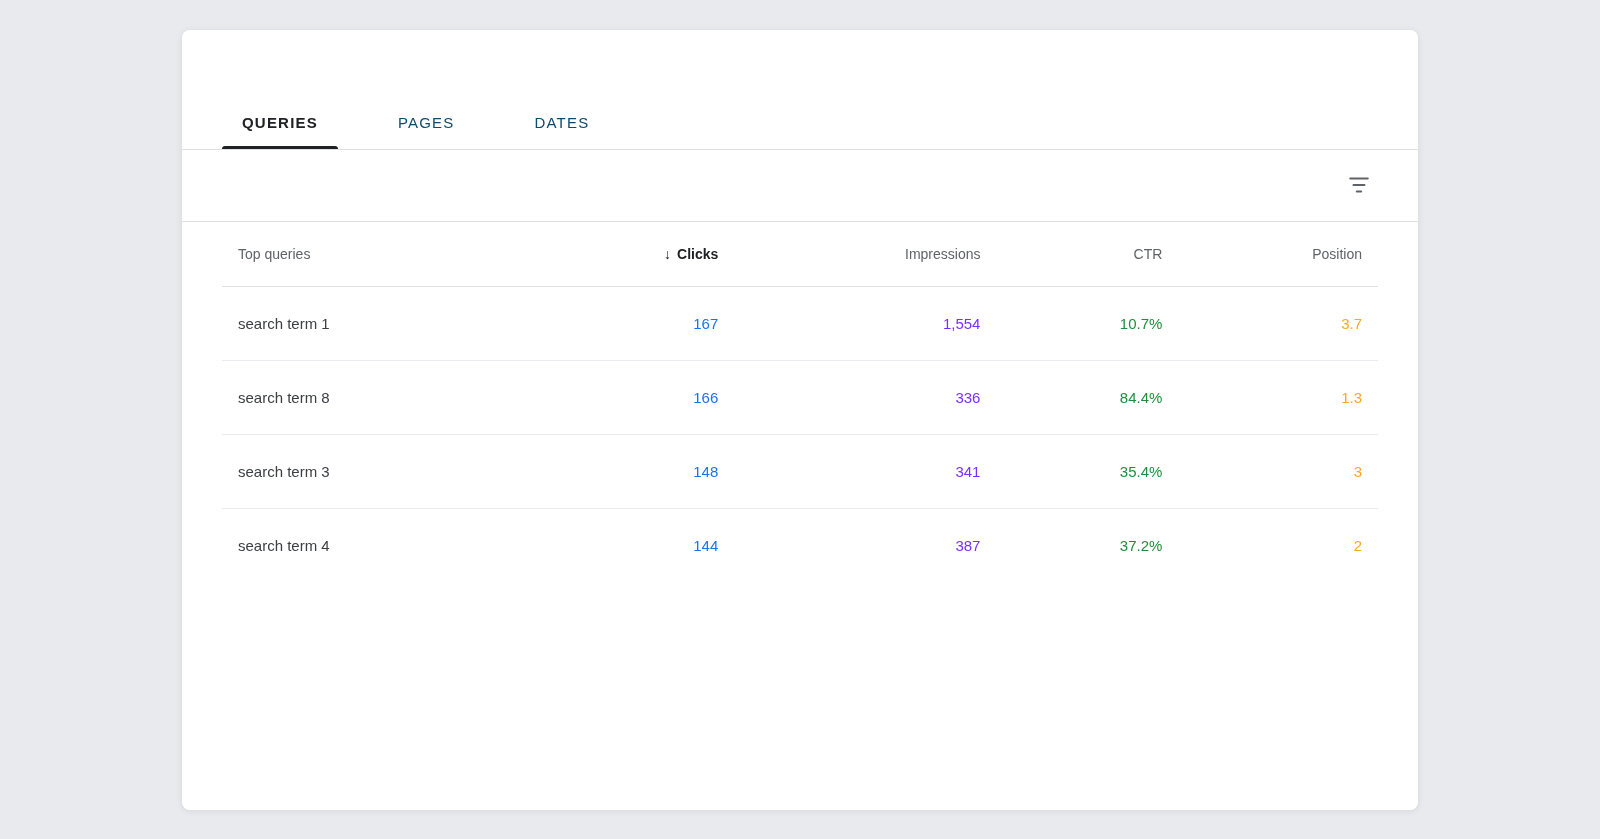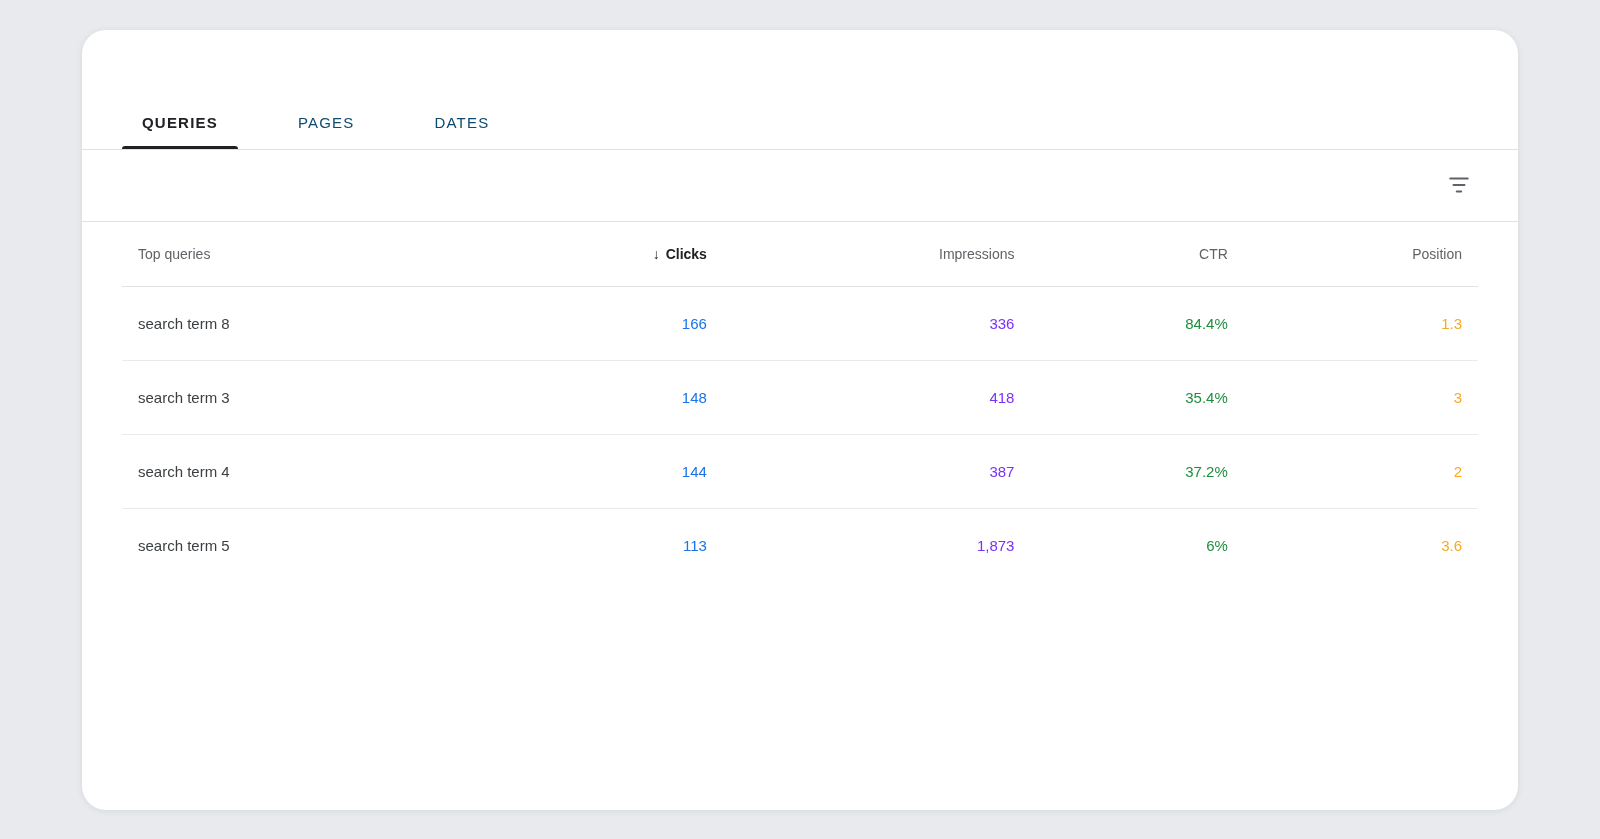--- a/index.html
+++ b/index.html
@@ -12,22 +12,22 @@
       background: #e8eaed;
       display: flex;
       justify-content: center;
       align-items: center;
       min-height: 100vh;
       font-family: 'Google Sans', Arial, sans-serif;
     }
 
     .card {
       background: #ffffff;
-      border-radius: 24px;
-      width: 1436px;
+      border-radius: 8px;
+      width: 1236px;
       min-height: 780px;
       box-shadow: 0 1px 6px rgba(60,64,67,0.1);
       overflow: hidden;
     }
 
     
     .tabs {
       display: flex;
       align-items: flex-end;
       padding: 0 40px;
@@ -212,45 +212,45 @@
           </th>
           <th style="cursor:pointer;">
             <span>CTR</span>
           </th>
           <th style="cursor:pointer;">
             <span>Position</span>
           </th>
         </tr>
       </thead>
       <tbody id="table-body">
+      <tr>
+            <td>search term 1</td>
+            <td class="clicks-val">167</td>
+            <td class="impressions-val">1,554</td>
+            <td class="ctr-val">10.7%</td>
+            <td class="position-val">3.7</td>
+          </tr>
           <tr>
             <td>search term 8</td>
             <td class="clicks-val">166</td>
             <td class="impressions-val">336</td>
             <td class="ctr-val">84.4%</td>
             <td class="position-val">1.3</td>
           </tr>
           <tr>
             <td>search term 3</td>
             <td class="clicks-val">148</td>
-            <td class="impressions-val">418</td>
+            <td class="impressions-val">341</td>
             <td class="ctr-val">35.4%</td>
             <td class="position-val">3</td>
           </tr>
           <tr>
             <td>search term 4</td>
             <td class="clicks-val">144</td>
             <td class="impressions-val">387</td>
             <td class="ctr-val">37.2%</td>
             <td class="position-val">2</td>
           </tr>
-          <tr>
-            <td>search term 5</td>
-            <td class="clicks-val">113</td>
-            <td class="impressions-val">1,873</td>
-            <td class="ctr-val">6%</td>
-            <td class="position-val">3.6</td>
-          </tr>
         </tbody>
     </table>
   </div>
 
 </div>
 
 </body></html>

